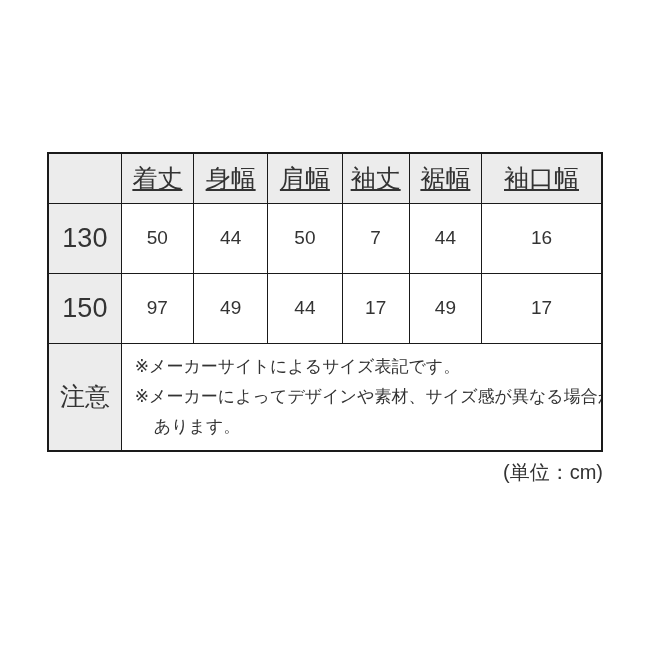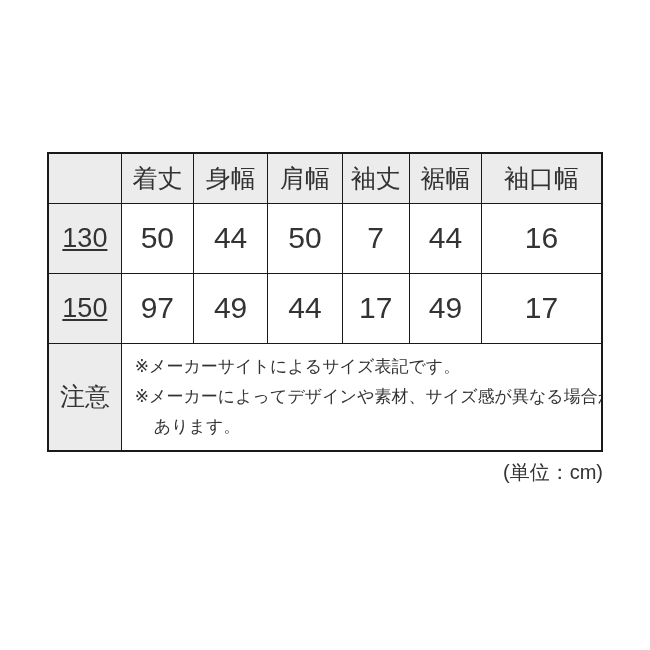--- a/index.html
+++ b/index.html
@@ -32,32 +32,31 @@
   }
   table.size-table th,
   table.size-table td {
     border: 1px solid var(--border);
     text-align: center;
     vertical-align: middle;
     font-weight: normal;
     padding: 0;
     overflow: hidden;
   }
-  tr.header-row { height: 50px; }
+  tr.header-row { height: 50px; text-decoration: underline; }
   tr.header-row th {
     background: var(--header-bg);
     font-size: 25px;
   }
   tr.data-row { height: 70px; }
   tr.data-row th {
     background: var(--header-bg);
     font-size: 27px;
-    text-decoration: underline;
   }
-  tr.data-row td { font-size: 30px; margin-left: 20px; }
+  tr.data-row td { font-size: 19px; margin-left: 20px; }
   tr.notes-row { height: 104px; }
   tr.notes-row th {
     background: var(--header-bg);
     font-size: 25px;
     margin-top: 40px;
   }
   td.notes-cell {
     text-align: left !important;
     vertical-align: middle;
     padding: 8px 8px 8px 13px !important;

